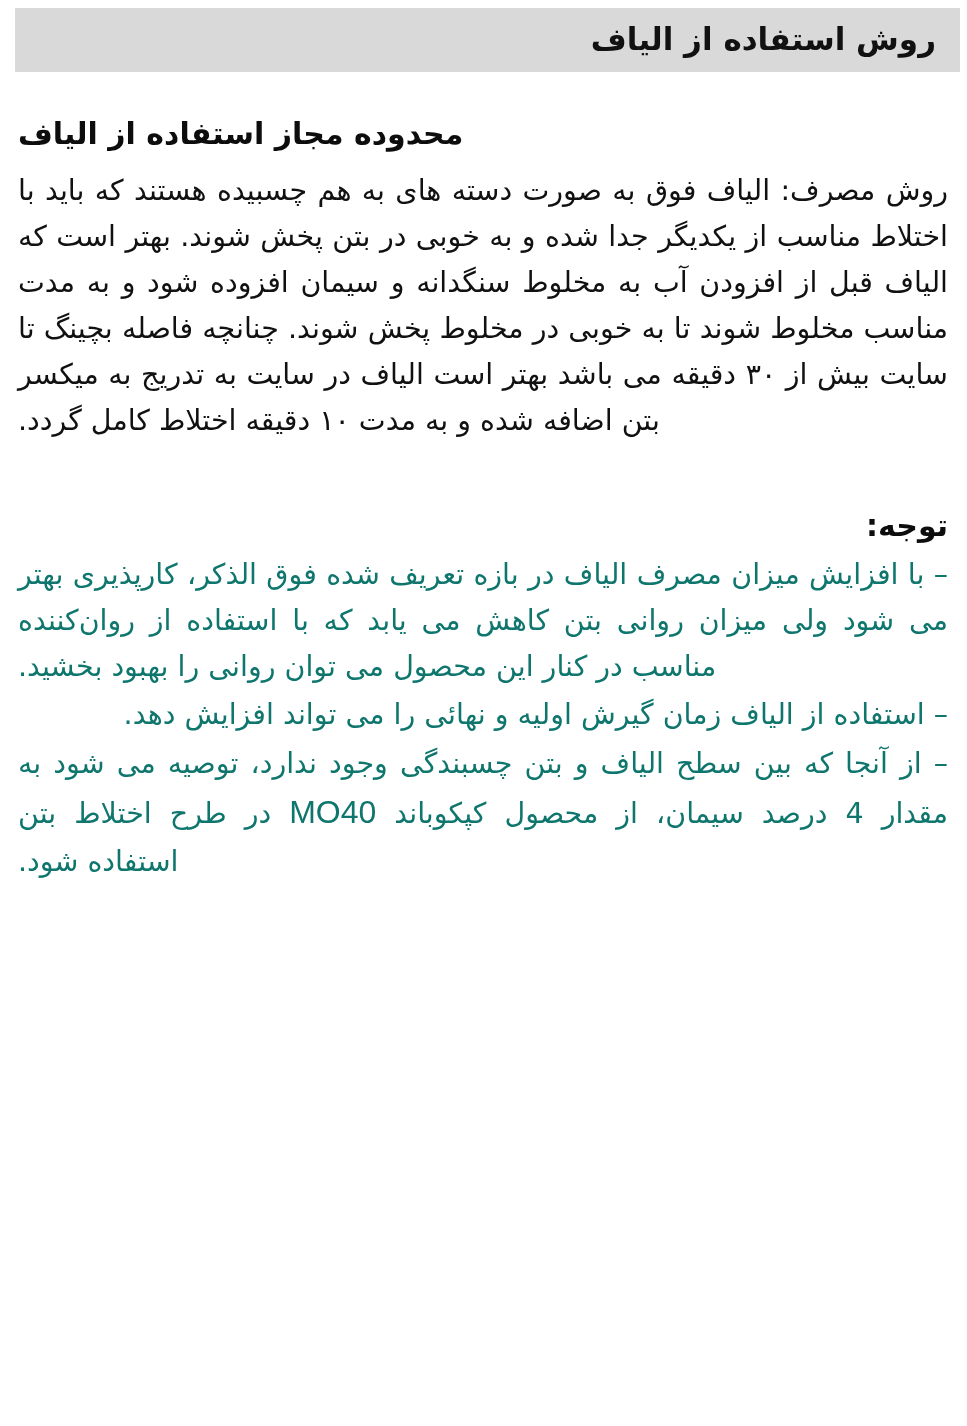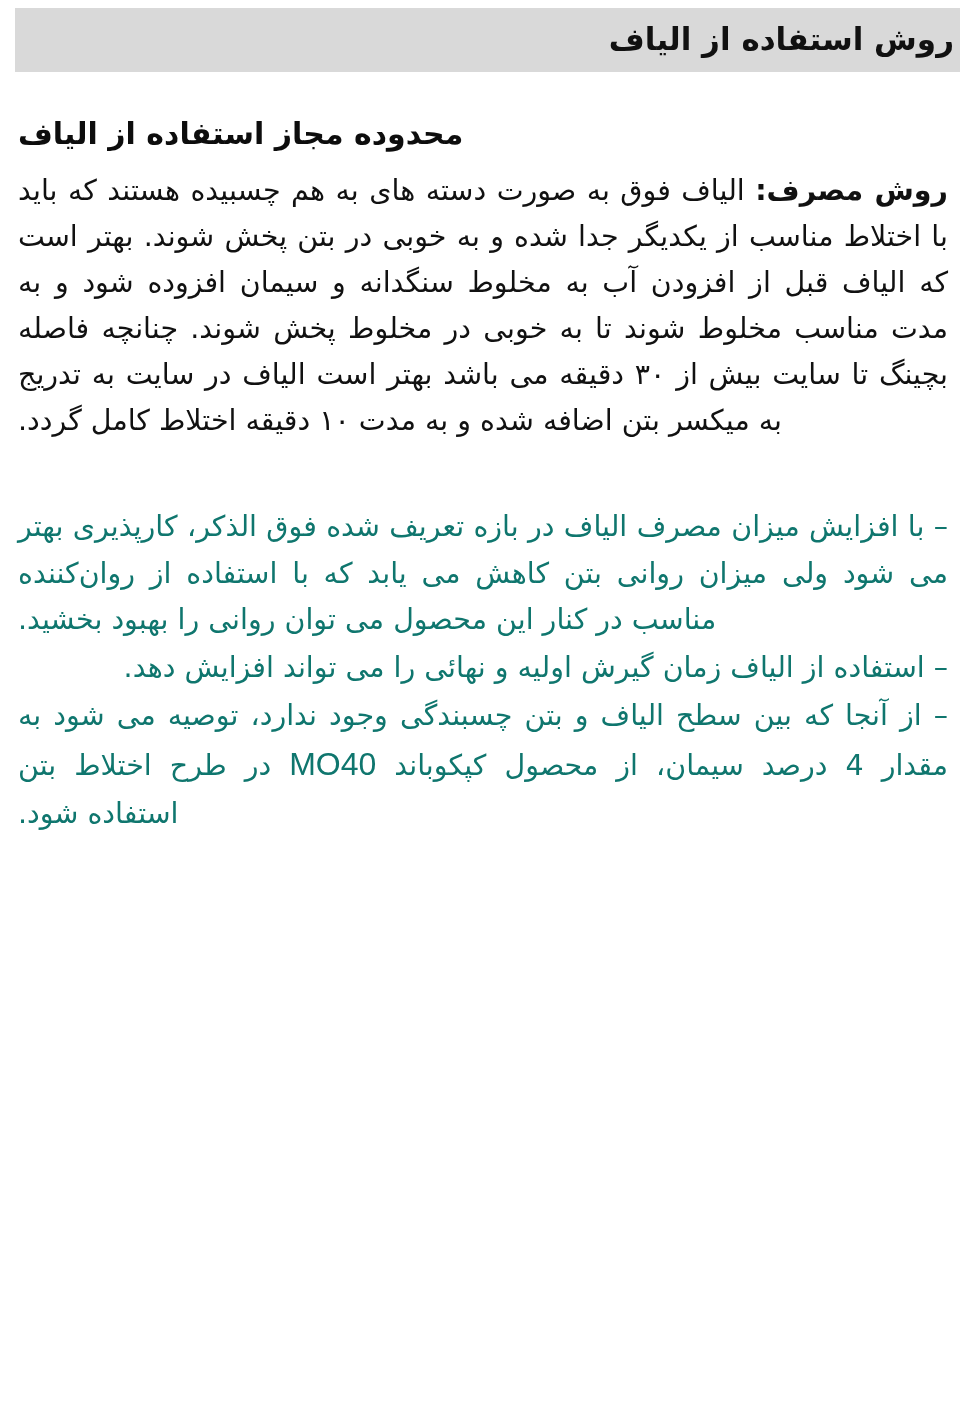--- a/index.html
+++ b/index.html
@@ -29,21 +29,21 @@
     position: absolute;
     top: 8px;
     right: 7px;
     left: 15px;
     height: 64px;
     background: #d9d9d9;
     display: flex;
     align-items: center;
     justify-content: flex-start;
     box-sizing: border-box;
-    padding-right: 6px;
+    padding-right: 24px;
   }
   .header-title {
     font-size: 31px;
     font-weight: bold;
     color: #111111;
     line-height: 1.2;
     letter-spacing: 0;
     white-space: nowrap;
   }
 
@@ -81,21 +81,21 @@
     text-align-last: left;
     margin: 0 0 6px 0;
     color: #111111;
   }
 
   .body-par.first-par {
     text-align-last: left;
   }
 
   .lead-bold {
-    font-weight: bold;
+    font-weight: normal;
   }
 
   .spacer-lg {
     height: 54px;
   }
 
   .note-list {
     margin: 0;
     padding: 0;
     list-style: none;
@@ -133,20 +133,21 @@
 
     <h2 class="section-heading">محدوده مجاز استفاده از الیاف</h2>
 
 
     <p class="body-par">
       <span class="lead-bold">روش مصرف:</span><span> الیاف فوق به صورت دسته های به هم چسبیده هستند که باید با اختلاط مناسب از یکدیگر جدا شده و به خوبی در بتن پخش شوند. بهتر است که الیاف قبل از افزودن آب به مخلوط سنگدانه و سیمان افزوده شود و به مدت مناسب مخلوط شوند تا به خوبی در مخلوط پخش شوند. چنانچه فاصله بچینگ تا سایت بیش از ۳۰ دقیقه می باشد بهتر است الیاف در سایت به تدریج به میکسر بتن اضافه شده و به مدت ۱۰ دقیقه اختلاط کامل گردد.</span>
     </p>
 
     <div class="spacer-lg"></div>
 
+    <h3 class="note-heading">توجه:</h3>
 
     <ul class="note-list">
       <li class="note-item">– با افزایش میزان مصرف الیاف در بازه تعریف شده فوق الذکر، کارپذیری بهتر می شود ولی میزان روانی بتن کاهش می یابد که با استفاده از روان‌کننده مناسب در کنار این محصول می توان روانی را بهبود بخشید.</li>
       <li class="note-item single-line">– استفاده از الیاف زمان گیرش اولیه و نهائی را می تواند افزایش دهد.</li>
       <li class="note-item">
         <span>– از آنجا که بین سطح الیاف و بتن چسبندگی وجود ندارد، توصیه می شود به مقدار 4 درصد سیمان، از محصول کپکوباند </span><span class="latin-code">MO40</span><span> در طرح اختلاط بتن استفاده شود.</span>
       </li>
     </ul>
 
   </div>

